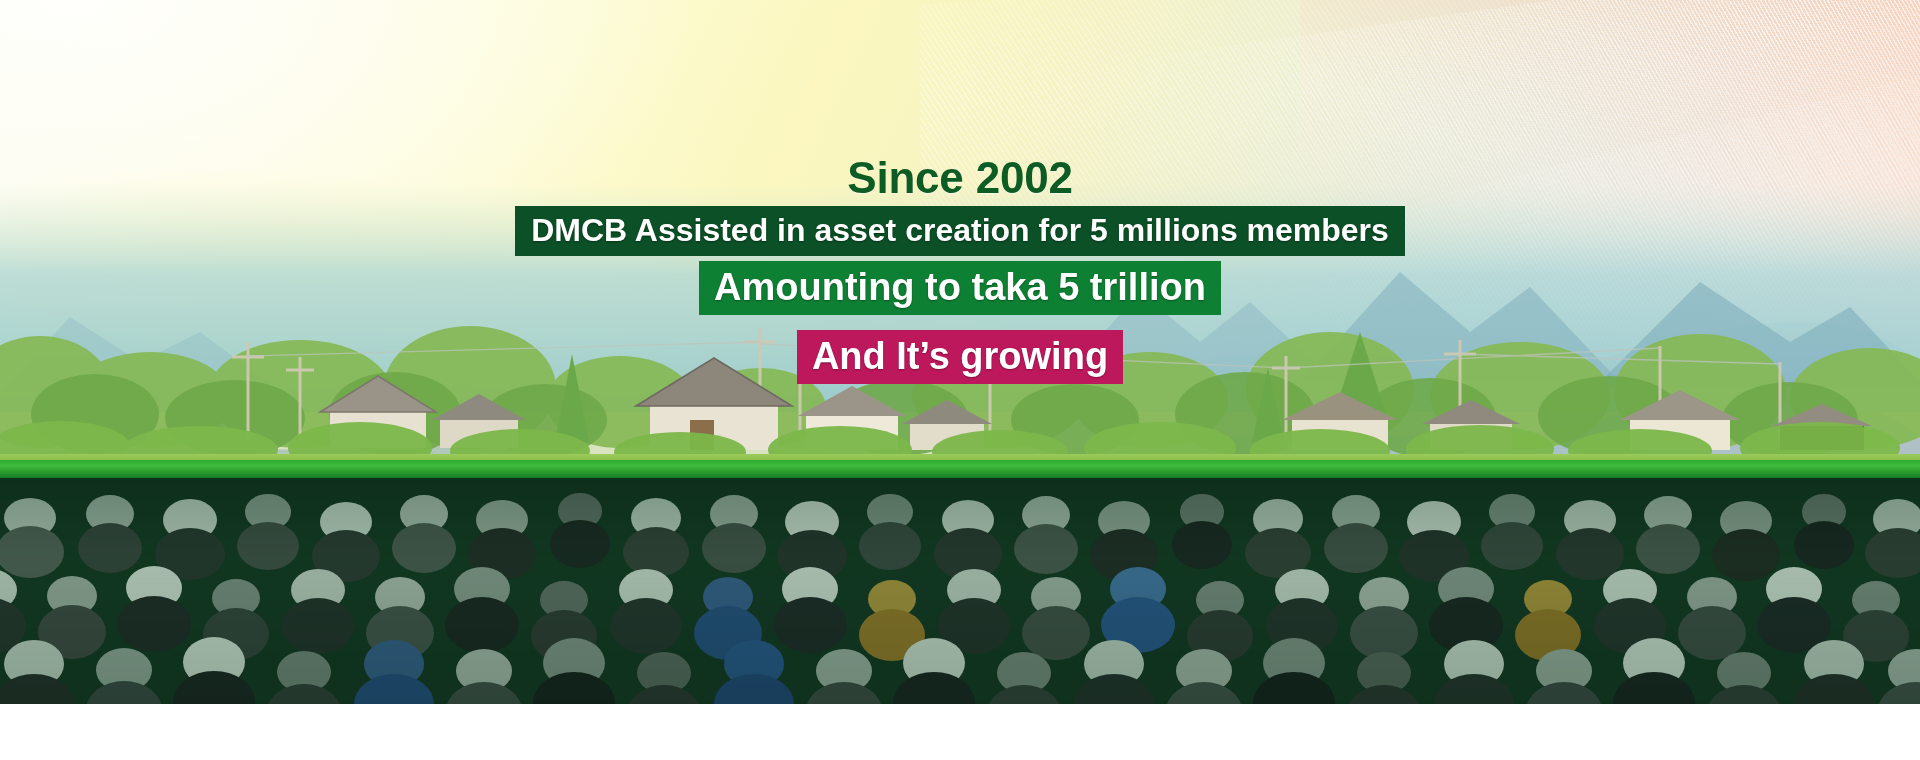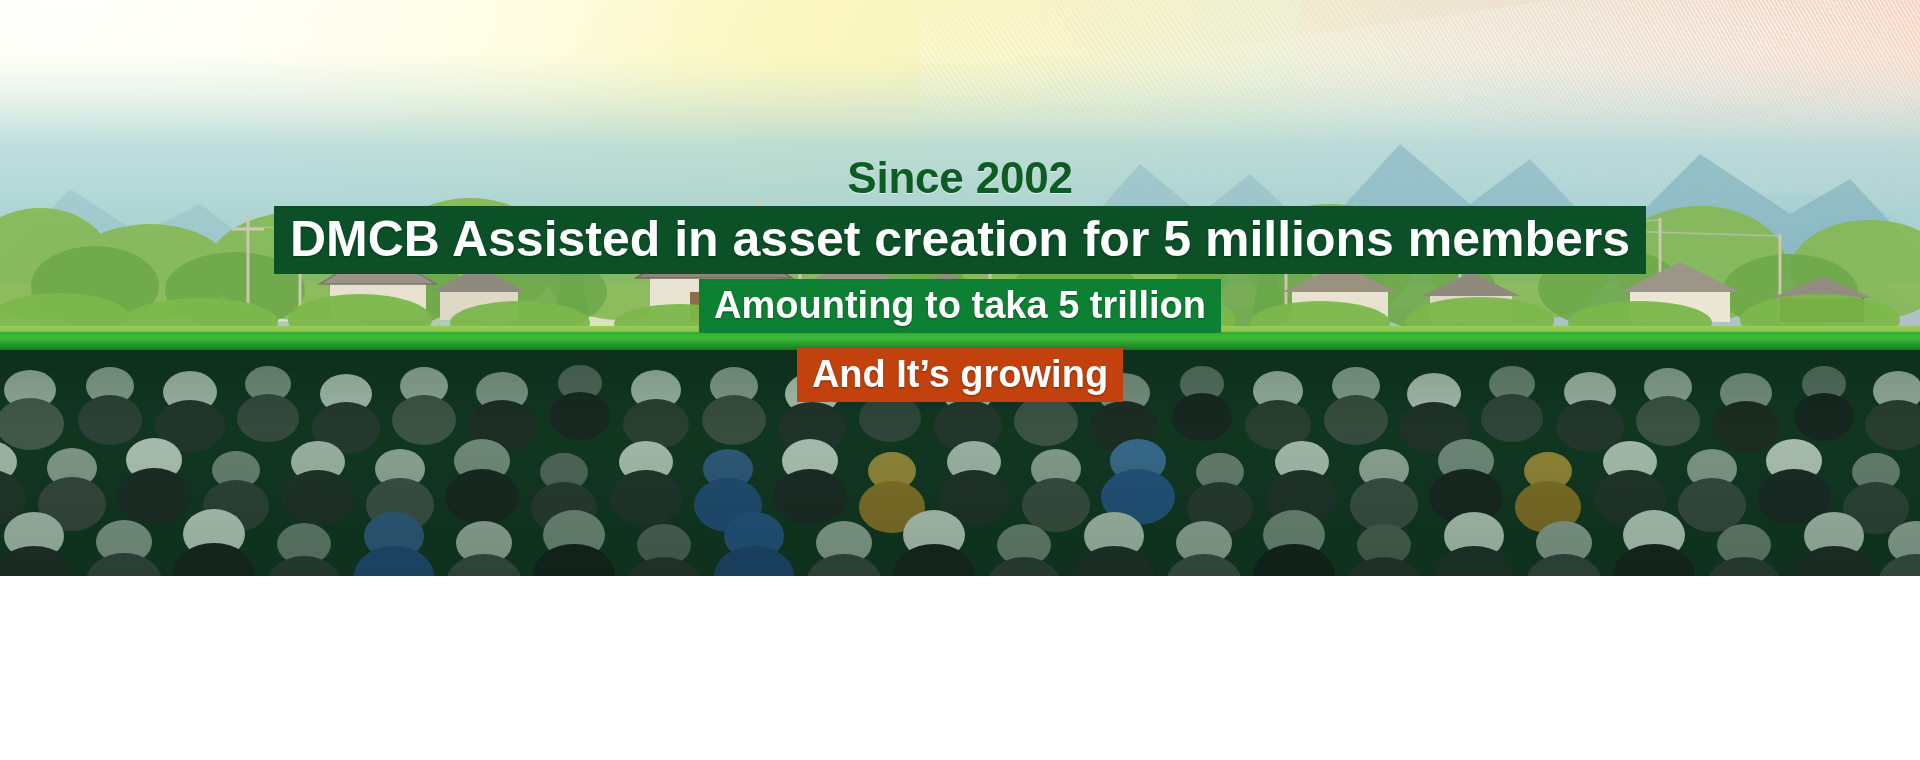--- a/index.html
+++ b/index.html
@@ -5,21 +5,21 @@
   * { margin:0; padding:0; box-sizing:border-box; }
   html, body {
     width:1920px; height:760px;
     overflow:hidden;
     font-family:"Liberation Sans", sans-serif;
     background:#ffffff;
   }
 
   #banner {
     position:relative;
-    width:1920px; height:576px;
+    width:1920px; height:704px;
     overflow:hidden;
   }
 
   
   .sky-base {
     position:absolute; inset:0;
     background:
       linear-gradient(115deg,
         #fbfbf3 0%,
         #fcfbe6 14%,
@@ -192,21 +192,21 @@
   }
   .bar {
     color:#ffffff;
     font-weight:bold;
     white-space:nowrap;
     line-height:1.0;
     text-shadow:0 1px 2px rgba(0,0,0,0.35);
   }
   .bar-1 {
     background:#0b5026;
-    font-size:50px;
+    font-size:32px;
     padding:8px 16px 10px 16px;
     margin-bottom:5px;
   }
   .bar-2 {
     background:#0e8034;
     font-size:38px;
     padding:7px 15px 9px 15px;
     margin-bottom:15px;
   }
   .bar-3 {
@@ -539,16 +539,16 @@
     <div class="crowd-tint"></div>
   </div>
 
   <div class="text-stack">
     <div class="headline-1" style="color: rgb(13, 92, 35);">Since 2002</div>
 
     <div class="bar bar-1" style="background: rgb(11, 80, 38);">DMCB Assisted in asset creation for 5 millions members</div>
 
     <div class="bar bar-2" style="background: rgb(14, 128, 52);">Amounting to taka 5 trillion</div>
 
-    <div class="bar bar-3" style="background: #c2410c;">And It’s growing</div>
+    <div class="bar bar-3" style="background: #be185d;">And It’s growing</div>
   </div>
 
 </div>
 
 </body></html>

